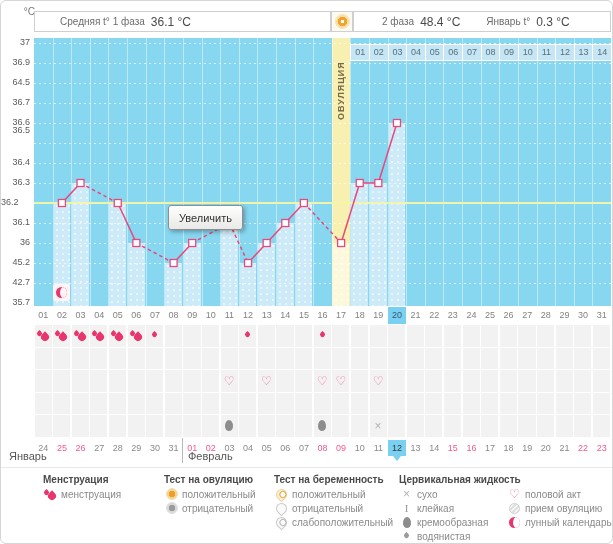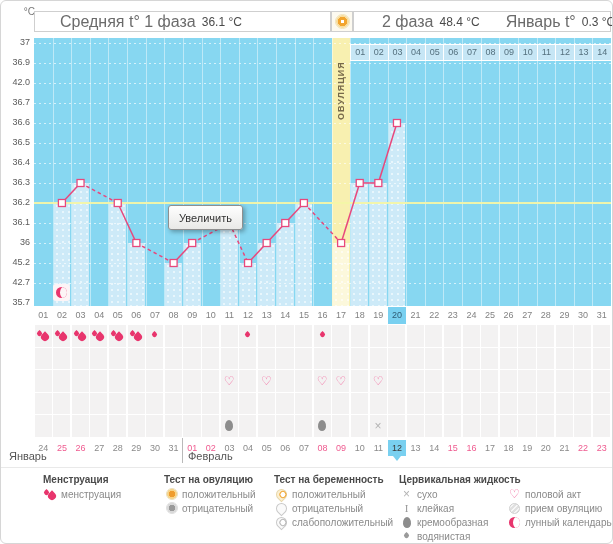--- a/index.html
+++ b/index.html
@@ -6,21 +6,21 @@
   #app{
     position:relative;width:613px;height:544px;
     font-family:"Liberation Sans",sans-serif;
     background:#fff;border:1px solid #d6d6d6;border-radius:6px;
     box-sizing:border-box;overflow:hidden;
   }
   .abs{position:absolute;}
   
   .hdr-box{position:absolute;top:10px;height:21px;background:#fff;border:1px solid #cfcfcf;
     display:flex;align-items:center;box-sizing:border-box;}
-  .hdr-label{font-size:16px;color:#6b6b6b;white-space:pre;}
+  .hdr-label{font-size:10px;color:#6b6b6b;white-space:pre;}
   .hdr-value{font-size:12px;color:#4a4a4a;margin-left:6px;white-space:pre;}
   .unit-label{position:absolute;left:8px;top:5px;width:26px;text-align:right;font-size:10px;color:#777;}
   
   #plot{position:absolute;left:33px;top:37px;width:577px;height:268px;background:#87d7f1;overflow:hidden;}
   .day-sep{position:absolute;top:0;height:100%;width:1px;background:rgba(255,255,255,0.45);}
   .grid-line{position:absolute;left:0;width:100%;height:1px;
     background:repeating-linear-gradient(90deg,rgba(255,255,255,0.85) 0 2px,rgba(255,255,255,0) 2px 5px);}
   .cover-line{position:absolute;left:0;width:100%;height:2px;background:rgba(243,245,166,0.95);}
   .temp-bar{position:absolute;background:#cdeaf8;
     background-image:radial-gradient(rgba(255,255,255,0.55) 1px,rgba(255,255,255,0) 1.2px);
@@ -103,27 +103,27 @@
   <div class="hdr-box" style="left:352px;width:258px;padding-left:28px;">
     <span class="hdr-label">2 фаза</span>
     <span class="hdr-value">48.4 °C</span>
     <span class="hdr-label" style="margin-left:26px;">Январь t°</span>
     <span class="hdr-value">0.3 °C</span>
   </div>
 
   <div id="yaxis">
       <div class="abs" style="left: 0px; width: 29px; text-align: right; font-size: 9px; color: rgb(90, 90, 90); top: 36px;">37</div>
       <div class="abs" style="left: 0px; width: 29px; text-align: right; font-size: 9px; color: rgb(90, 90, 90); top: 56px;">36.9</div>
-      <div class="abs" style="left: 0px; width: 29px; text-align: right; font-size: 9px; color: rgb(90, 90, 90); top: 76px;">42.0</div>
+      <div class="abs" style="left: 0px; width: 29px; text-align: right; font-size: 9px; color: rgb(90, 90, 90); top: 76px;">64.5</div>
       <div class="abs" style="left: 0px; width: 29px; text-align: right; font-size: 9px; color: rgb(90, 90, 90); top: 96px;">36.7</div>
       <div class="abs" style="left: 0px; width: 29px; text-align: right; font-size: 9px; color: rgb(90, 90, 90); top: 116px;">36.6</div>
-      <div class="abs" style="left: 0px; width: 29px; text-align: right; font-size: 9px; color: rgb(90, 90, 90); top: 136px;">36.5</div>
+      <div class="abs" style="left: 0px; width: 29px; text-align: right; font-size: 9px; color: rgb(90, 90, 90); top: 124px;">36.5</div>
       <div class="abs" style="left: 0px; width: 29px; text-align: right; font-size: 9px; color: rgb(90, 90, 90); top: 156px;">36.4</div>
       <div class="abs" style="left: 0px; width: 29px; text-align: right; font-size: 9px; color: rgb(90, 90, 90); top: 176px;">36.3</div>
-      <div class="abs" style="left: 0px; width: 29px; text-align: right; font-size: 9px; color: rgb(90, 90, 90); top: 196px;">36.2</div>
+      <div class="abs" style="left: 0px; width: 29px; font-size: 9px; color: rgb(90, 90, 90); top: 196px;">36.2</div>
       <div class="abs" style="left: 0px; width: 29px; text-align: right; font-size: 9px; color: rgb(90, 90, 90); top: 216px;">36.1</div>
       <div class="abs" style="left: 0px; width: 29px; text-align: right; font-size: 9px; color: rgb(90, 90, 90); top: 236px;">36</div>
       <div class="abs" style="left: 0px; width: 29px; text-align: right; font-size: 9px; color: rgb(90, 90, 90); top: 256px;">45.2</div>
       <div class="abs" style="left: 0px; width: 29px; text-align: right; font-size: 9px; color: rgb(90, 90, 90); top: 276px;">42.7</div>
       <div class="abs" style="left: 0px; width: 29px; text-align: right; font-size: 9px; color: rgb(90, 90, 90); top: 296px;">35.7</div>
     </div>
 
   <div id="plot">
       <div class="ovu-band" style="left: 297.806px; width: 18.6129px;"></div>
       <div class="day-sep" style="left: 18.6129px;"></div>

